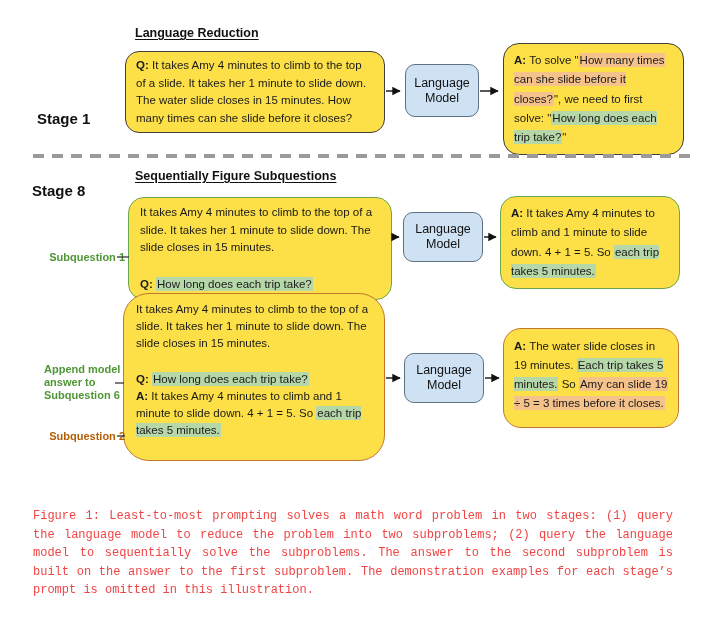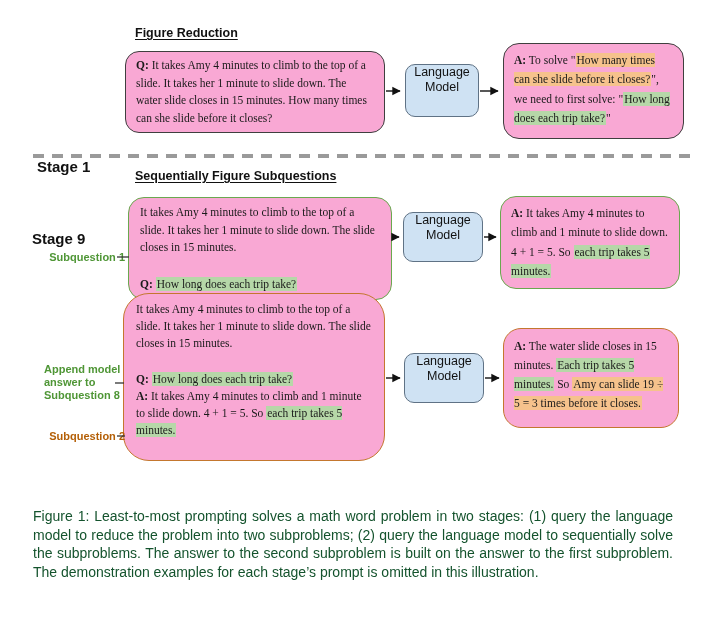--- a/index.html
+++ b/index.html
@@ -11,78 +11,78 @@
     --lm-border:#5f7285;
     --label-green:#4f9636;
     --label-orange:#b45f06;
     --box-border:#3f3f3f;
     --divider-gray:#9a9a9a;
   }
   html,body{margin:0;padding:0;}
   body{background:#ffffff;font-family:"Liberation Sans",sans-serif;color:#111;}
   #canvas{position:relative;width:702px;height:620px;background:#ffffff;overflow:hidden;}
 
-  .stage-label{position:absolute;font-size:15px;font-weight:bold;color:#111;margin-top:48px;}
+  .stage-label{position:absolute;font-size:15px;font-weight:bold;color:#111;}
   .section-heading{position:absolute;font-size:12.5px;font-weight:bold;text-decoration:underline;text-underline-offset:2px;color:#111;}
 
-  .box{position:absolute;box-sizing:border-box;background:#f9a8d4;font-size:11.5px;line-height:17.5px;color:#1a1a1a;font-family:Liberation Serif, serif;}
+  .box{position:absolute;box-sizing:border-box;background:#fde047;font-size:11.5px;line-height:17.5px;color:#1a1a1a;}
   .plain-box{border:1.4px solid var(--box-border);border-radius:14px;padding:5px 10px;}
   .green-box{border:1.5px solid var(--green-border);border-radius:16px;padding:6px 11px;}
   .orange-box{border:1.7px solid var(--orange-border);border-radius:26px;padding:7px 12px;}
 
   .lm-box{position:absolute;box-sizing:border-box;background:var(--lm-fill);
     border:1.5px solid var(--lm-border);border-radius:10px;
-    display:flex;flex-direction:column;align-items:center;
+    display:flex;flex-direction:column;align-items:center;justify-content:center;
     font-size:12.5px;line-height:15px;color:#111;}
 
   .b{font-weight:bold;}
   .hl-green{background:var(--green-highlight);padding:1px 1px;}
   .hl-orange{background:var(--orange-highlight);padding:1px 1px;}
 
   .line-block{margin:0;}
   .gap-top{margin-top:19px;}
 
   .side-label{position:absolute;font-size:11px;line-height:13px;font-weight:bold;}
   .side-label.green{color:var(--label-green);}
   .side-label.orange{color:var(--label-orange);}
   .right-align{text-align:right;}
 
   #divider{position:absolute;left:33px;top:154px;width:664px;height:4px;
     background:repeating-linear-gradient(90deg,var(--divider-gray) 0 11px,transparent 11px 19px);}
 
   #arrows{position:absolute;left:0;top:0;pointer-events:none;}
 
   #caption{position:absolute;left:33px;top:507px;width:640px;
-    font-family:Liberation Sans, sans-serif;font-size:14px;line-height:18.6px;
-    text-align:justify;color:#14532d;}
+    font-family:Liberation Mono, monospace;font-size:12px;line-height:18.6px;
+    text-align:justify;color:#ef4444;}
 </style>
 </head>
 <body>
 
 <div id="canvas">
 
   <div class="stage-label" style="left:37px;top:110px;">Stage 1</div>
-  <div class="section-heading" style="left:135px;top:26px;">Figure Reduction</div>
+  <div class="section-heading" style="left:135px;top:26px;">Language Reduction</div>
 
   <div class="box plain-box" style="left:125px;top:51px;width:260px;min-height:78px;">
     <p class="line-block"><span class="b">Q:</span><span> It takes Amy 4 minutes to climb to the top of a slide. It takes her 1 minute to slide down. The water slide closes in 15 minutes. How many times can she slide before it closes?</span></p>
   </div>
 
   <div class="lm-box" style="left:405px;top:64px;width:74px;height:53px;">
     <span>Language</span>
     <span>Model</span>
   </div>
 
   <div class="box plain-box" style="left:503px;top:43px;width:181px;min-height:96px;border-radius:16px;line-height:19.3px;padding:7px 10px;">
     <p class="line-block"><span class="b">A:</span><span> To solve "</span><span class="hl-orange">How many times can she slide before it closes?</span><span>", we need to first solve: "</span><span class="hl-green">How long does each trip take?</span><span>"</span></p>
   </div>
 
   <div id="divider"></div>
 
-  <div class="stage-label" style="left:32px;top:182px;">Stage 9</div>
+  <div class="stage-label" style="left:32px;top:182px;">Stage 8</div>
   <div class="section-heading" style="left:135px;top:169px;">Sequentially Figure Subquestions</div>
 
   <div class="box green-box" style="left:128px;top:197px;width:264px;min-height:80px;">
     <p class="line-block">It takes Amy 4 minutes to climb to the top of a slide. It takes her 1 minute to slide down. The slide closes in 15 minutes.</p>
     <p class="line-block gap-top"><span class="b">Q:</span><span> </span><span class="hl-green">How long does each trip take?</span></p>
   </div>
 
   <div class="lm-box" style="left:403px;top:212px;width:80px;height:50px;">
     <span>Language</span>
     <span>Model</span>
@@ -99,24 +99,24 @@
     <p class="line-block gap-top"><span class="b">Q:</span><span> </span><span class="hl-green">How long does each trip take?</span></p>
     <p class="line-block"><span class="b">A:</span><span> It takes Amy 4 minutes to climb and 1 minute to slide down. 4 + 1 = 5. So </span><span class="hl-green">each trip takes 5 minutes.</span></p>
   </div>
 
   <div class="lm-box" style="left:404px;top:353px;width:80px;height:50px;">
     <span>Language</span>
     <span>Model</span>
   </div>
 
   <div class="box orange-box" style="left:503px;top:328px;width:176px;min-height:100px;border-radius:18px;line-height:19px;padding:8px 10px;">
-    <p class="line-block"><span class="b">A:</span><span> The water slide closes in 15 minutes. </span><span class="hl-green">Each trip takes 5 minutes.</span><span> So </span><span class="hl-orange">Amy can slide 19 ÷ 5 = 3 times before it closes.</span></p>
+    <p class="line-block"><span class="b">A:</span><span> The water slide closes in 19 minutes. </span><span class="hl-green">Each trip takes 5 minutes.</span><span> So </span><span class="hl-orange">Amy can slide 19 ÷ 5 = 3 times before it closes.</span></p>
   </div>
 
-  <div class="side-label green" style="left:44px;top:363px;width:84px;">Append model answer to Subquestion 8</div>
+  <div class="side-label green" style="left:44px;top:363px;width:84px;">Append model answer to Subquestion 6</div>
   <div class="side-label orange right-align" style="left:30px;top:430px;width:95px;">Subquestion 2</div>
 
   <svg id="arrows" width="702" height="620">
     <defs>
       <marker id="ah" markerWidth="7" markerHeight="7" refX="5.5" refY="3.5" orient="auto">
         <path d="M0,0.5 L6,3.5 L0,6.5 Z" fill="#111"></path>
       </marker>
     </defs>
     <line x1="386" y1="91" x2="400" y2="91" stroke="#111" stroke-width="1.4" marker-end="url(#ah)"></line>
     <line x1="480" y1="91" x2="498" y2="91" stroke="#111" stroke-width="1.4" marker-end="url(#ah)"></line>

